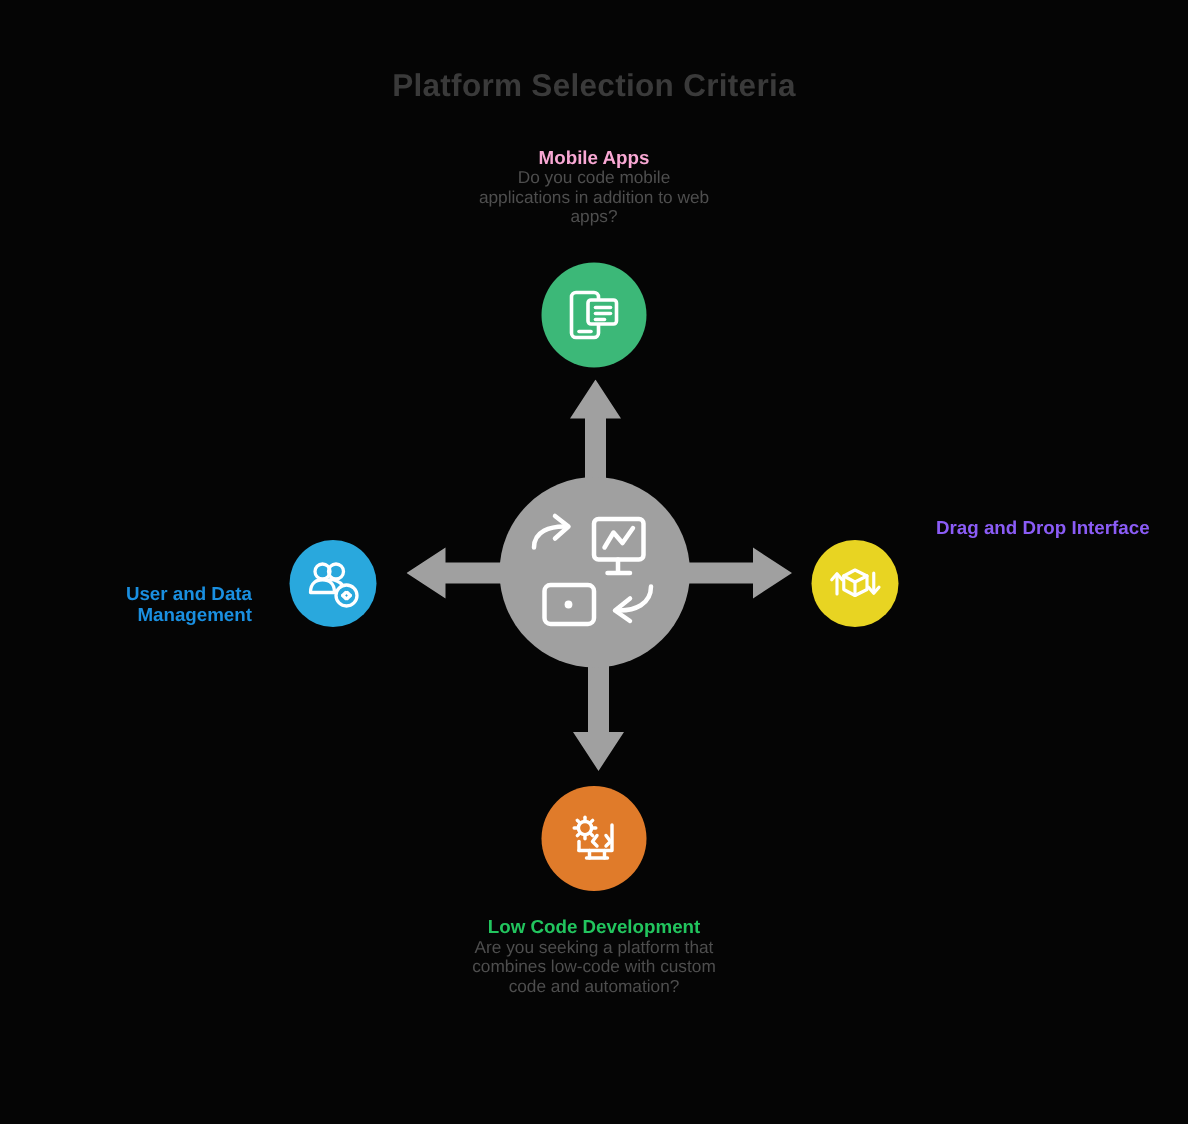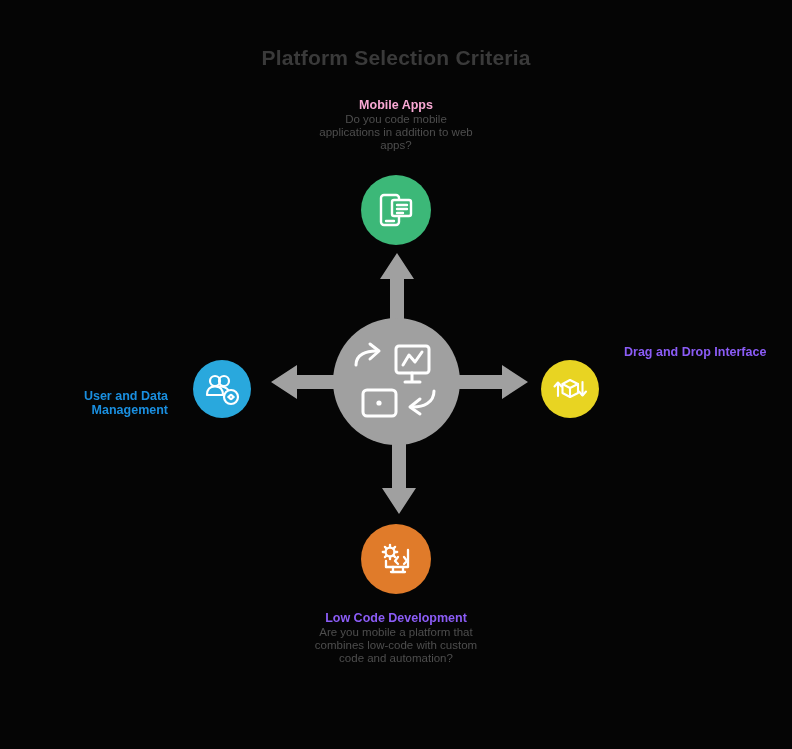--- a/index.html
+++ b/index.html
@@ -229,17 +229,17 @@
         <path d="M20.8 15 L23.2 15"></path>
         <path d="M10.9 9.9 L12.6 11.6"></path>
         <path d="M19.4 18.4 L21.1 20.1"></path>
         <path d="M21.1 9.9 L19.4 11.6"></path>
         <path d="M12.6 18.4 L10.9 20.1"></path>
       </g>
     </svg>
   </div>
 
   <div class="label-block lb-bottom">
-    <div class="label-head" style="color:#8b5cf6;">Low Code Development</div>
-    <div class="label-body">Are you mobile a platform that combines low-code with custom code and automation?</div>
+    <div class="label-head" style="color:#22c55e;">Low Code Development</div>
+    <div class="label-body">Are you seeking a platform that combines low-code with custom code and automation?</div>
   </div>
 
 </div>
 
 </body></html>

